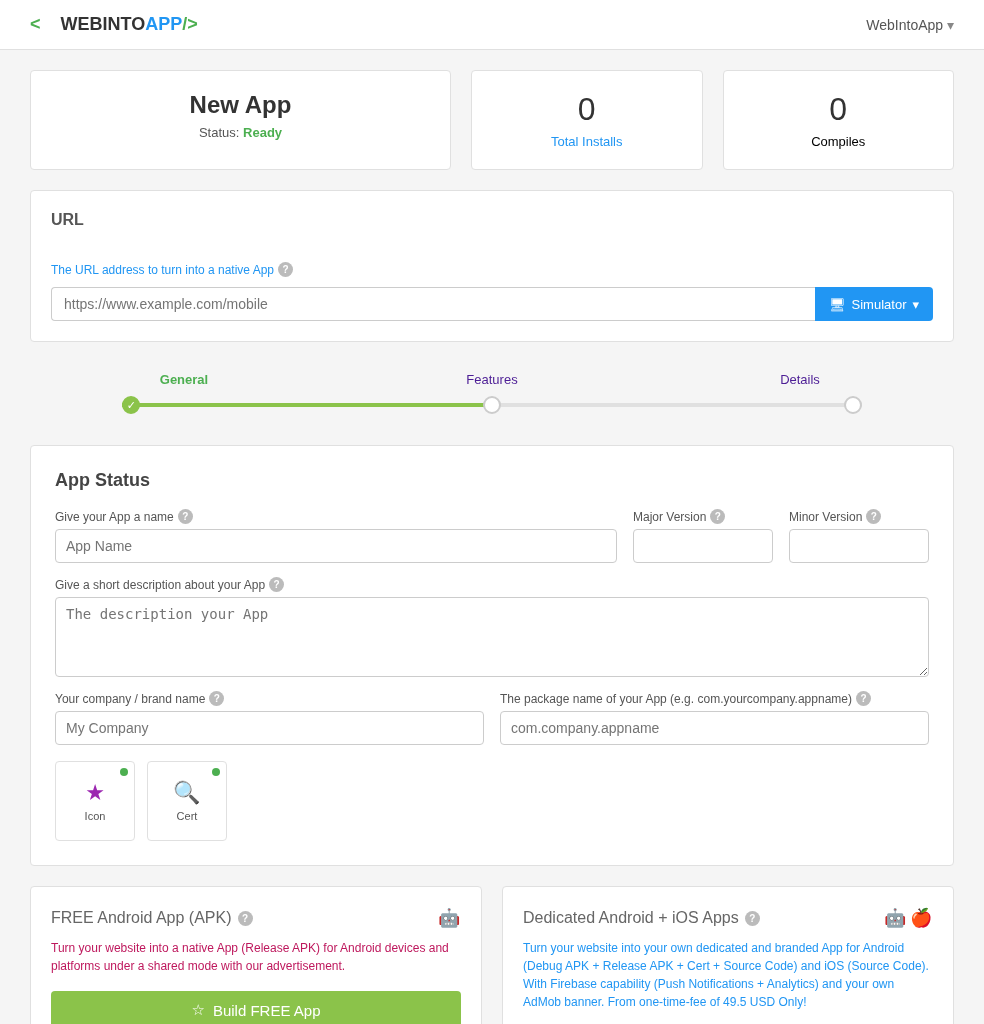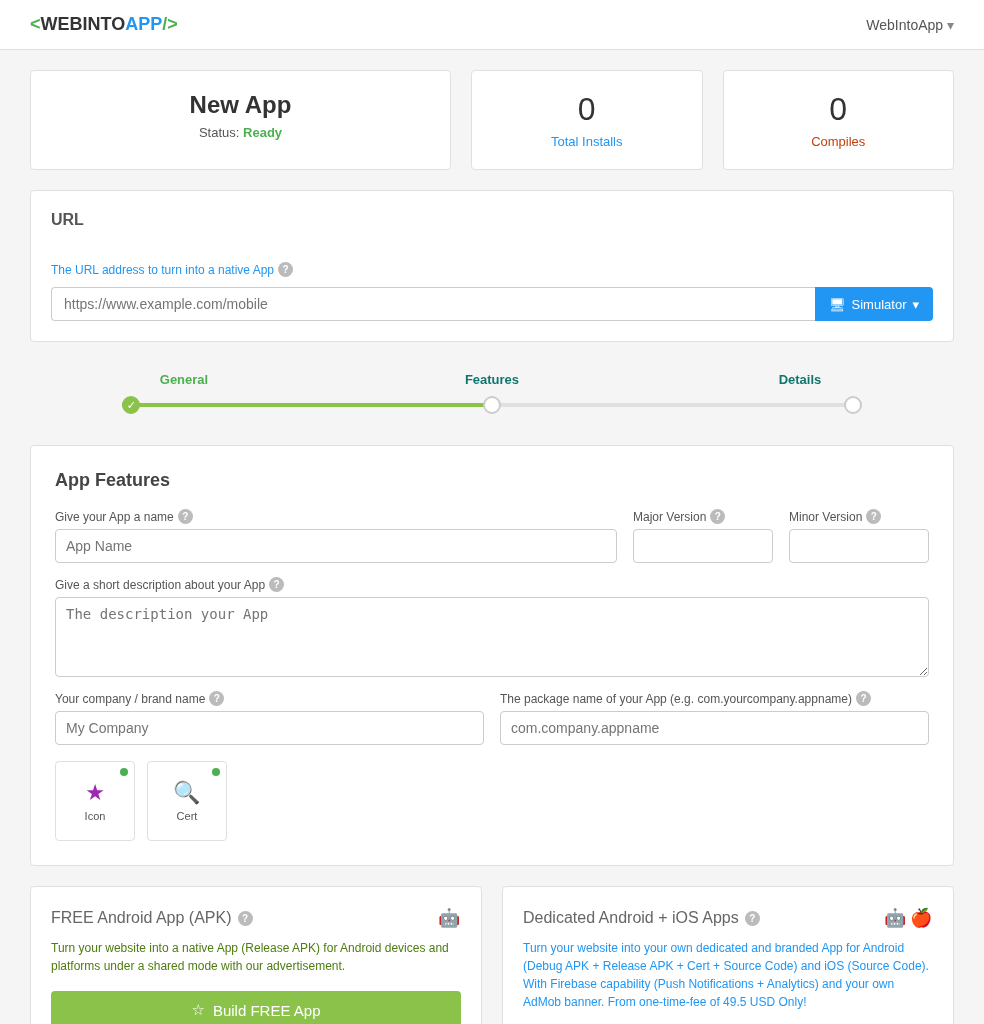--- a/index.html
+++ b/index.html
@@ -19,21 +19,21 @@
       display: flex;
       align-items: center;
       justify-content: space-between;
     }
     .logo {
       font-size: 18px;
       font-weight: bold;
       color: #333;
     }
     .logo span.bracket { color: #4caf50; }
-    .logo span.web { color: #333; }
+    .logo span.web { color: #333; margin-left: 20px; }
     .logo span.into { color: #333; }
     .logo span.app { color: #2196f3; font-weight: bold; }
     .header-user {
       color: #555;
       font-size: 14px;
       cursor: pointer;
     }
     .header-user::after {
       content: ' ▾';
       color: #888;
@@ -83,21 +83,21 @@
       font-weight: 300;
       color: #333;
       margin-bottom: 6px;
     }
     .stat-card .stat-label {
       font-size: 13px;
       color: #2196f3;
     }
     .stat-card .stat-label-gray {
       font-size: 13px;
-      color: #c2410c;
+      color: #000000;
     }
 
     
     .url-section {
       background: #fff;
       border: 1px solid #e0e0e0;
       border-radius: 4px;
       padding: 20px;
       margin-bottom: 20px;
     }
@@ -152,24 +152,23 @@
       margin-bottom: 20px;
       padding: 10px 0;
     }
     .stepper-labels {
       display: flex;
       justify-content: space-between;
       margin-bottom: 8px;
     }
     .stepper-label {
       font-size: 13px;
-      color: #0f766e;
+      color: #4c1d95;
       text-align: center;
       flex: 1;
-      font-weight: bold;
     }
     .stepper-label.active {
       color: #4caf50;
       font-weight: 600;
       text-align: center;
     }
     .stepper-bar-row {
       position: relative;
       display: flex;
       align-items: center;
@@ -327,21 +326,21 @@
       font-size: 16px;
       color: #666;
       font-weight: 500;
       margin-bottom: 10px;
       display: flex;
       align-items: center;
       gap: 6px;
     }
     .build-card p {
       font-size: 12px;
-      color: #4d7c0f;
+      color: #be185d;
       line-height: 1.5;
       margin-bottom: 16px;
     }
     .build-card p.dedicated-text {
       color: #2196f3;
     }
     .build-btn-free {
       background: #8bc34a;
       color: #fff;
       border: none;
@@ -459,21 +458,21 @@
       <div class="stepper-line-fill"></div>
       <div class="stepper-dots">
         <div class="stepper-dot done"></div>
         <div class="stepper-dot"></div>
         <div class="stepper-dot"></div>
       </div>
     </div>
   </div>
 
   <div class="app-details-section">
-    <h3>App Features</h3>
+    <h3>App Status</h3>
 
     <div class="form-row">
       <div class="form-group">
         <label>
           <span>Give your App a name</span>
           <span class="question-circle">?</span>
         </label>
         <input type="text" placeholder="App Name" style="">
       </div>
       <div class="form-group small">

